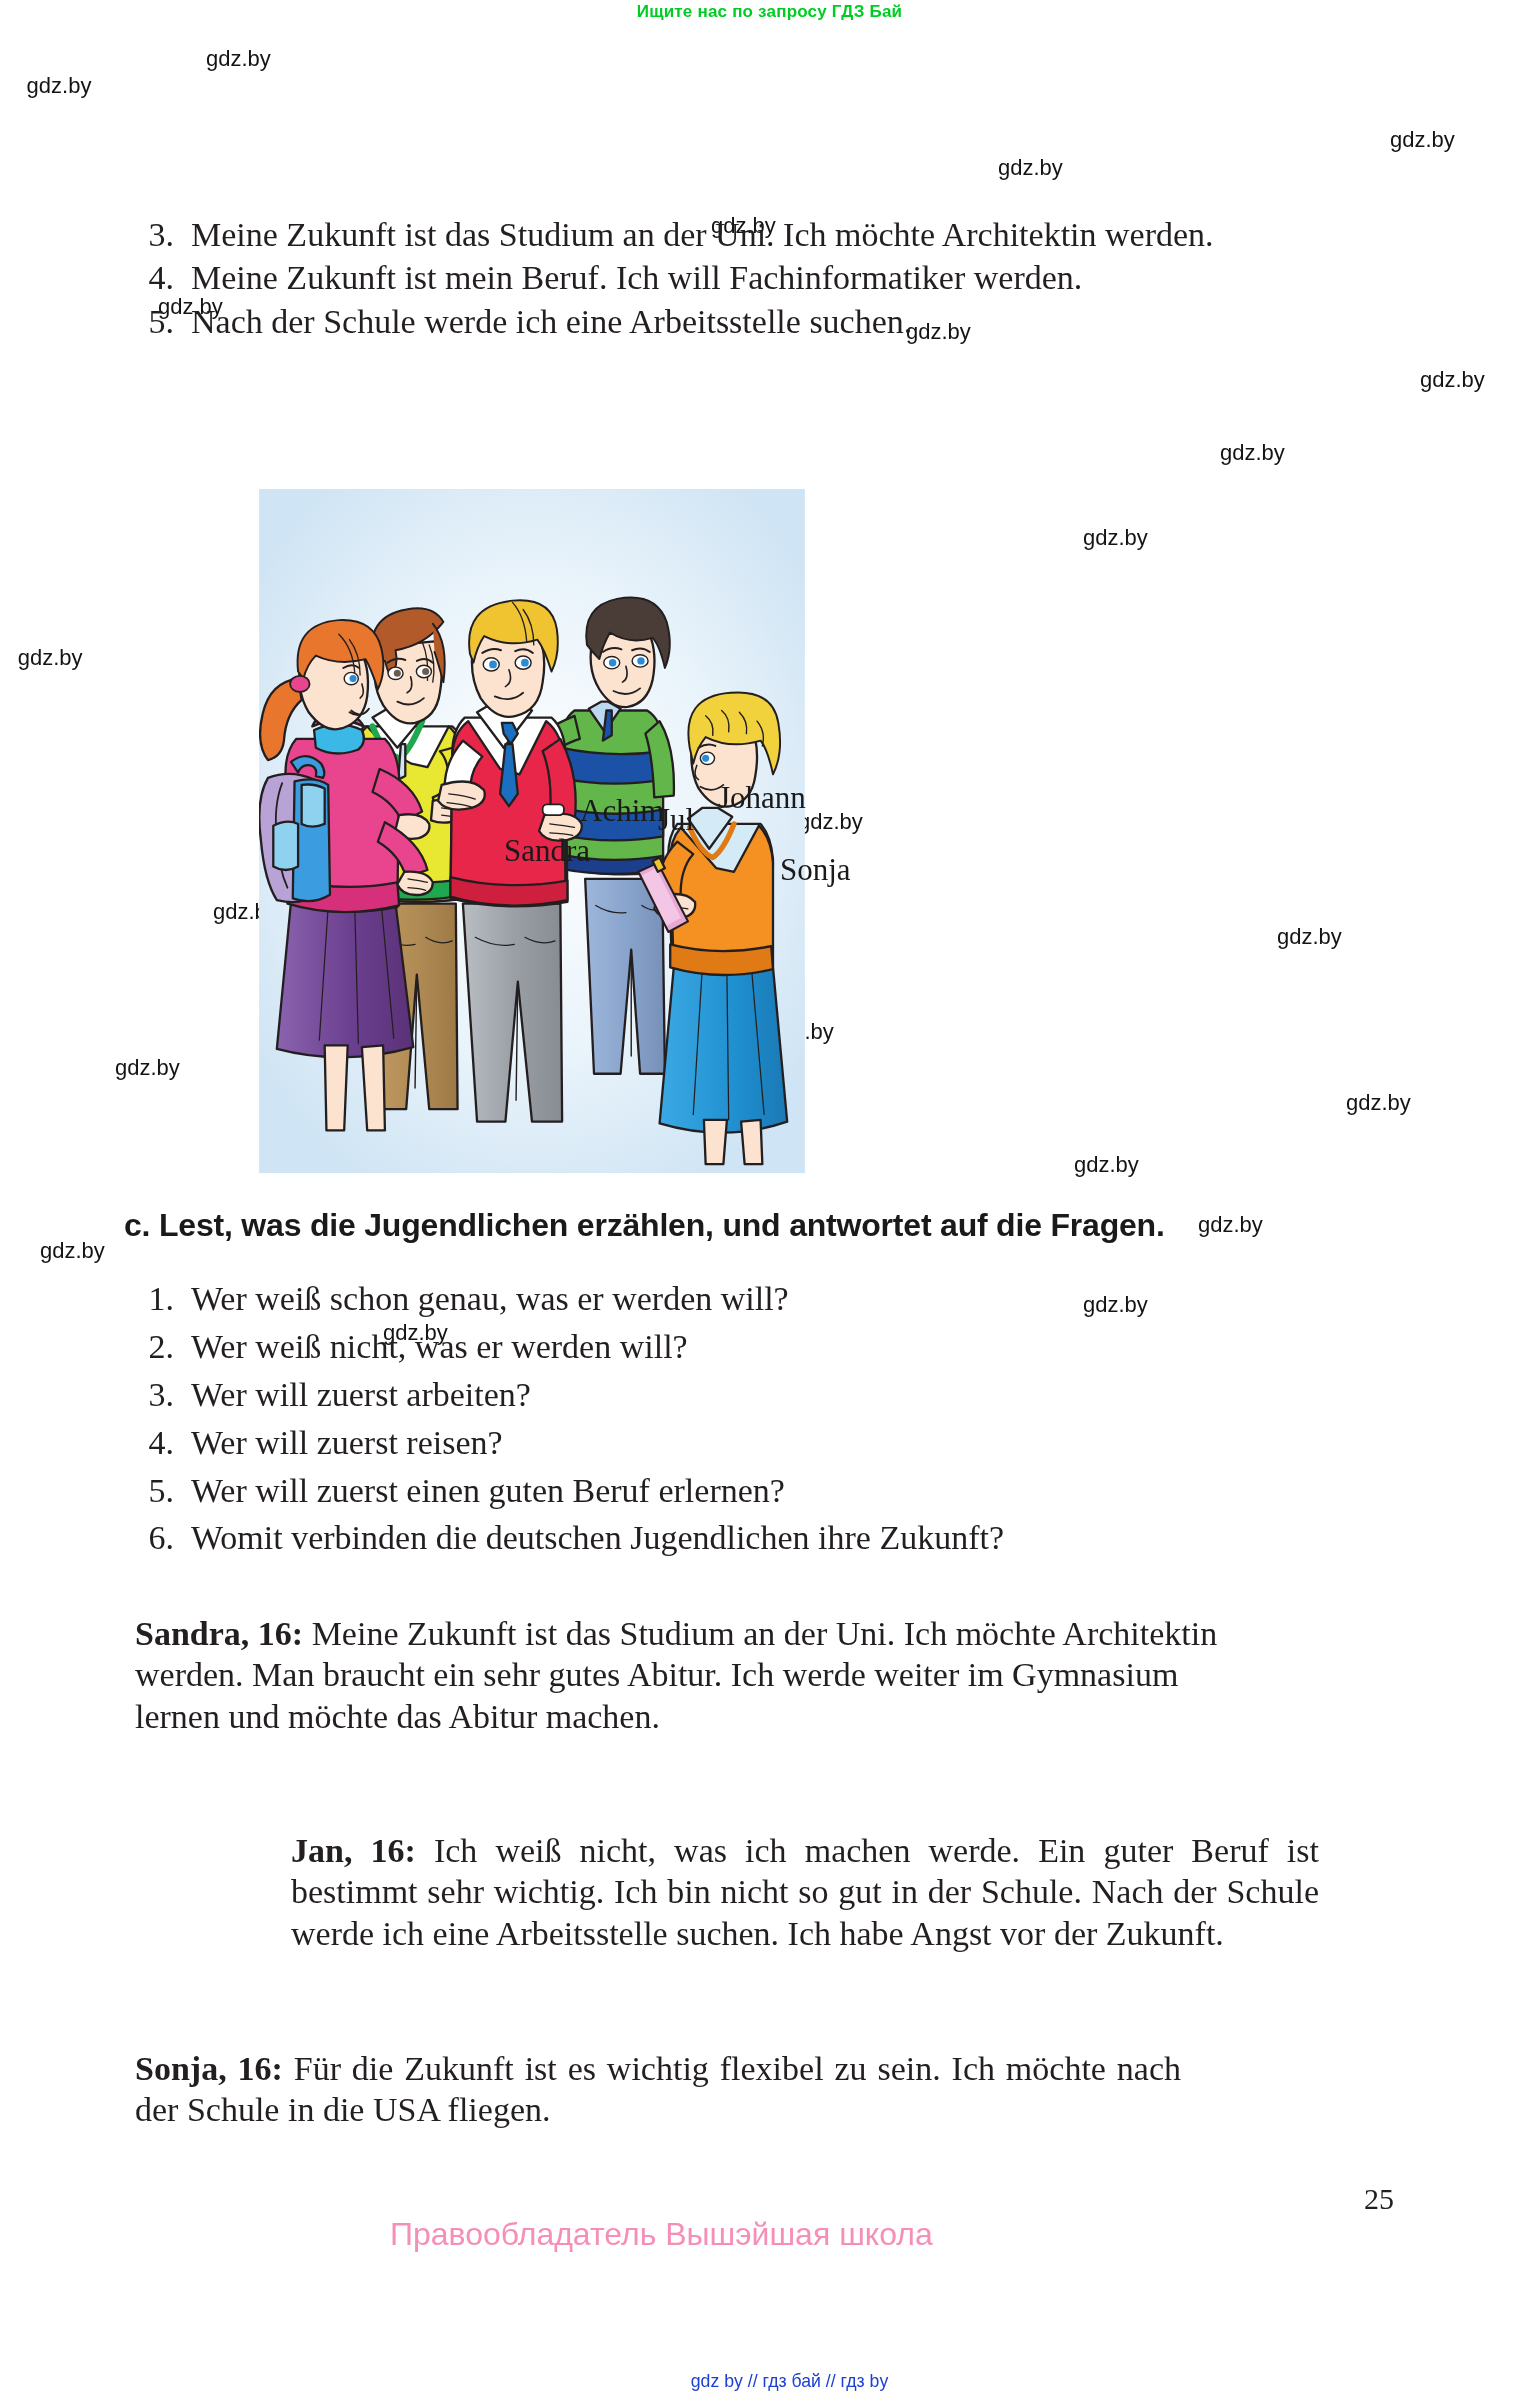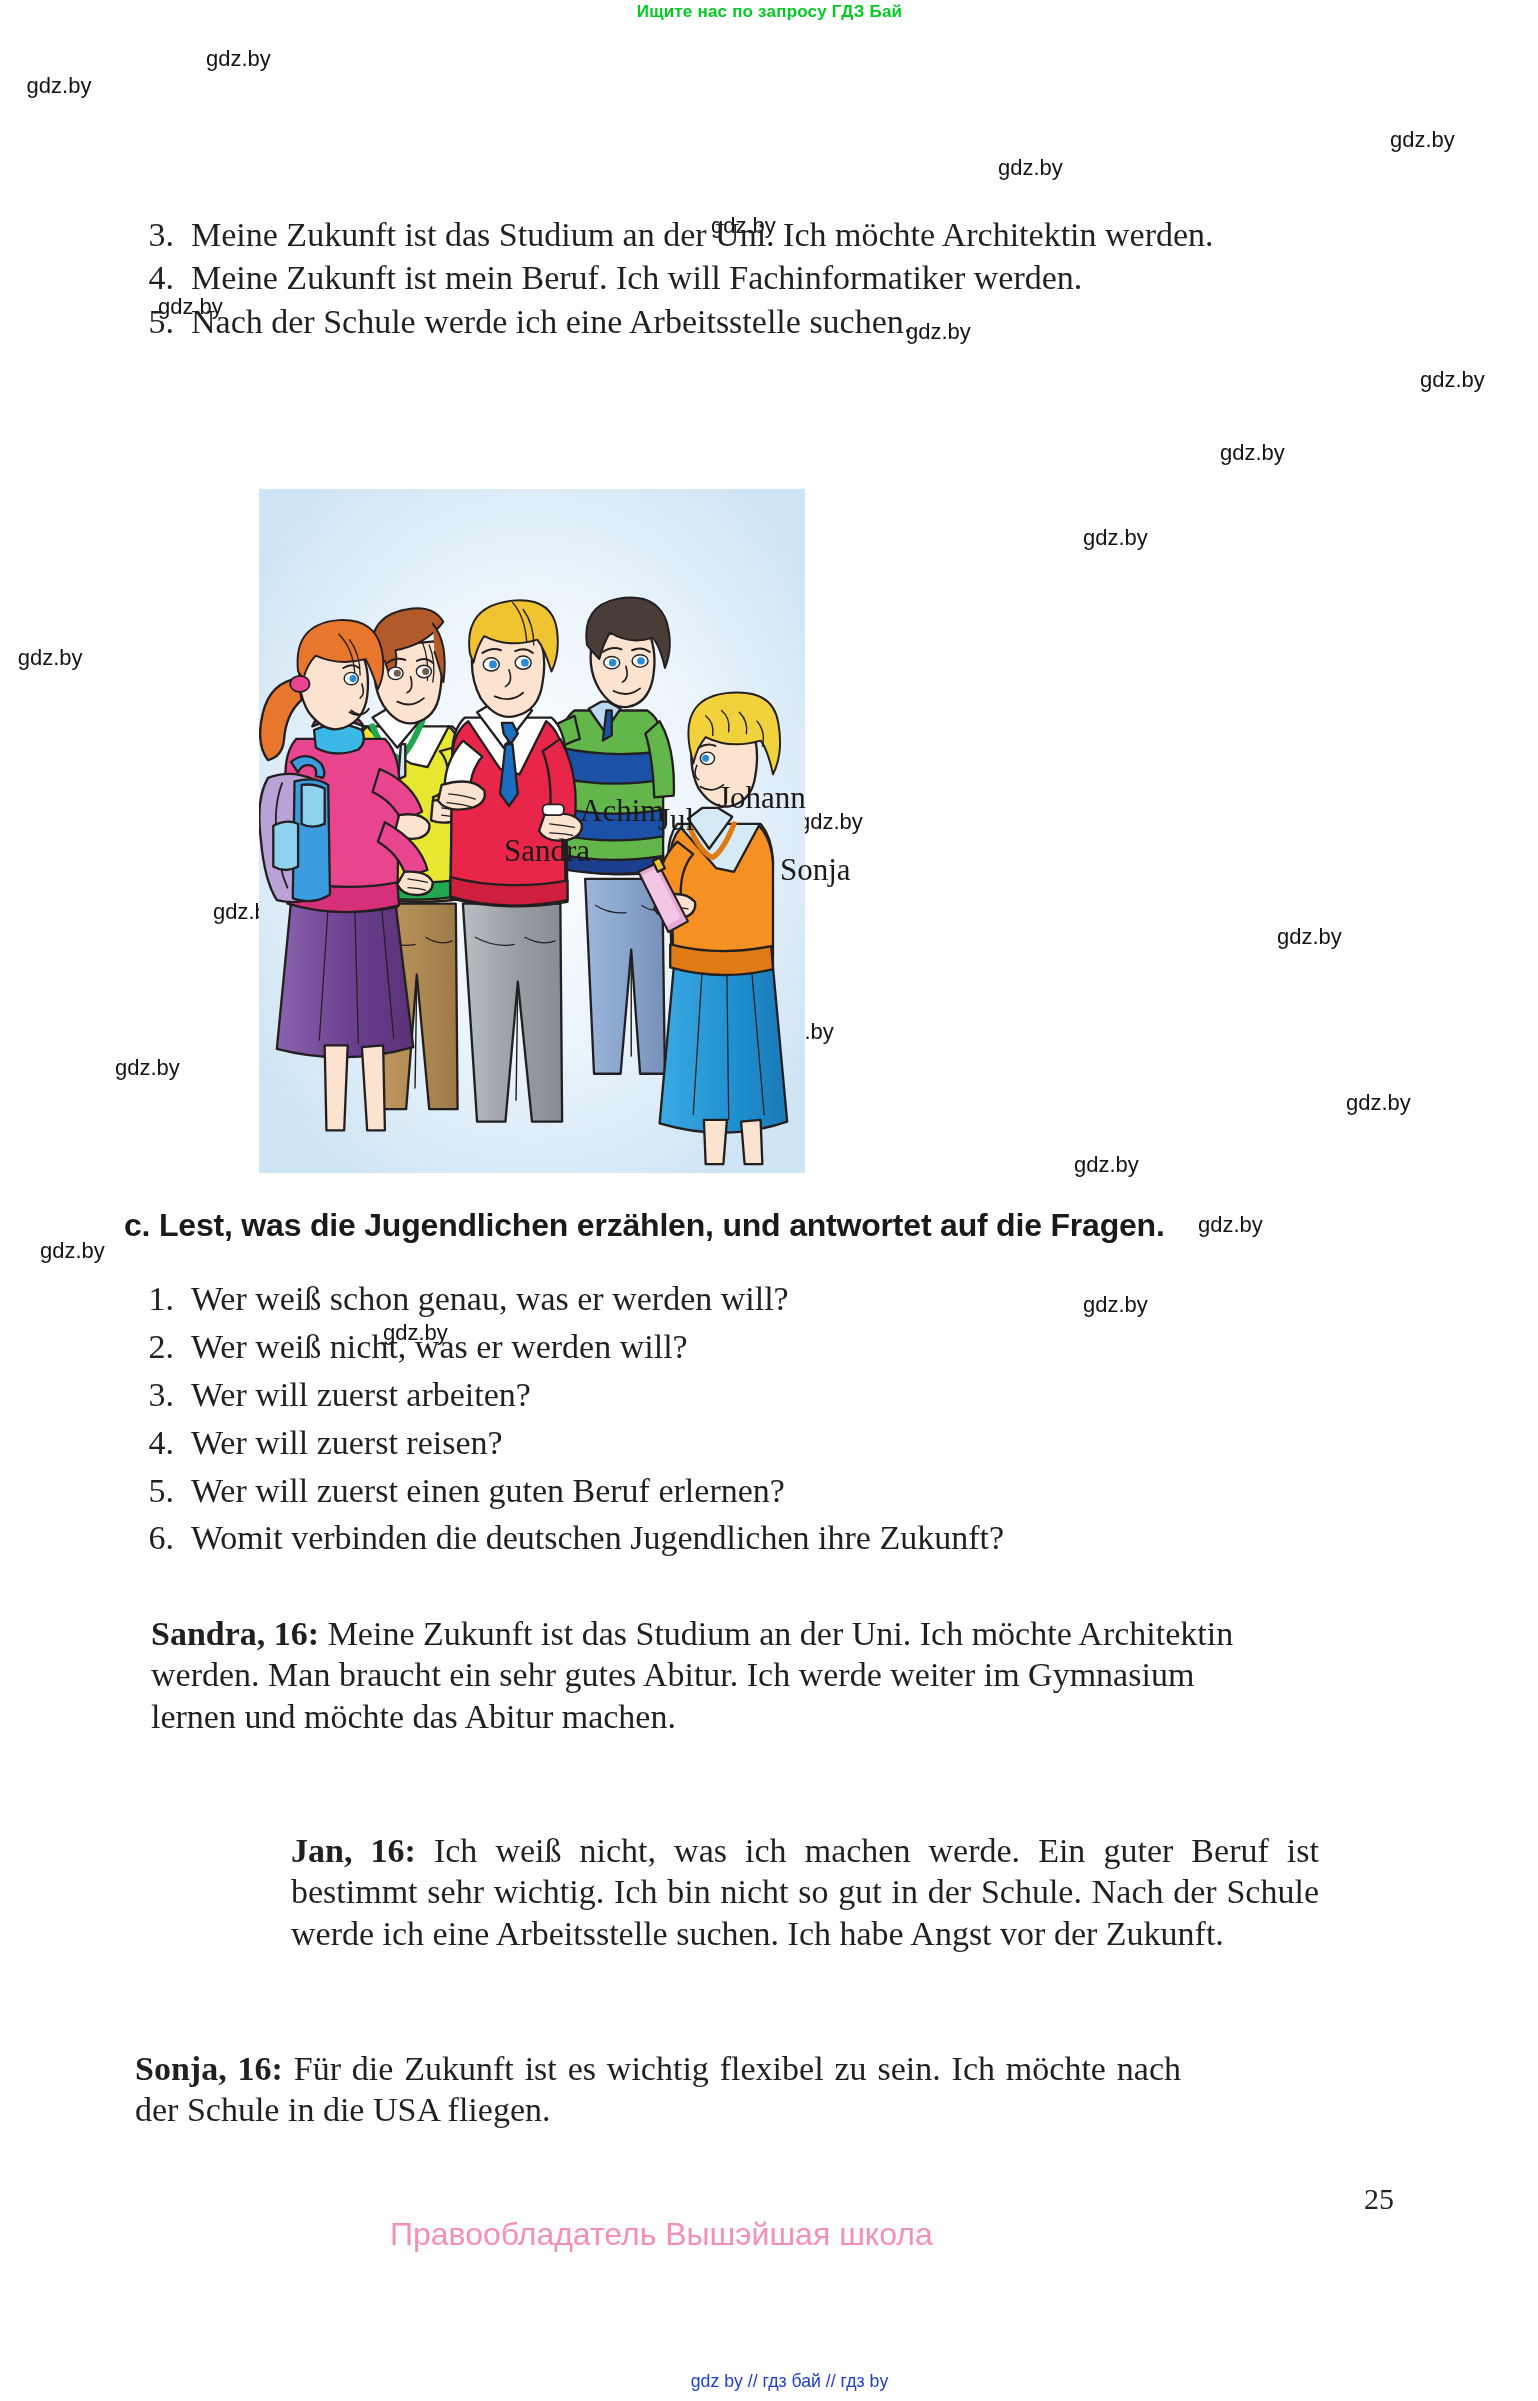--- a/index.html
+++ b/index.html
@@ -427,21 +427,21 @@
     <div class="li" style="margin-bottom:11.5px;">
       <span class="num">5.</span>
       <span class="txt">Wer will zuerst einen guten Beruf erlernen?</span>
     </div>
     <div class="li">
       <span class="num">6.</span>
       <span class="txt">Womit verbinden die deutschen Jugendlichen ihre Zukunft?</span>
     </div>
   </div>
 
-  <div class="para" style="position:absolute;left:135px;top:1613px;width:1090px;margin-left:16px;">
+  <div class="para" style="position:absolute;left:135px;top:1613px;width:1090px;">
     <b>Sandra, 16:</b><span> Meine Zukunft ist das Studium an der Uni. Ich möchte Architektin werden. Man braucht ein sehr gutes Abitur. Ich werde weiter im Gymnasium lernen und möchte das Abitur machen.</span>
   </div>
 
   <div class="para j" style="position:absolute;left:291px;top:1830px;width:1028px;">
     <b>Jan, 16:</b><span> Ich weiß nicht, was ich machen werde. Ein guter Beruf ist bestimmt sehr wichtig. Ich bin nicht so gut in der Schule. Nach der Schule werde ich eine Arbeitsstelle suchen. Ich habe Angst vor der Zukunft.</span>
   </div>
 
   <div class="para j" style="position:absolute;left:135px;top:2048px;width:1046px;">
     <b>Sonja, 16:</b><span> Für die Zukunft ist es wichtig flexibel zu sein. Ich möchte nach der Schule in die USA fliegen.</span>
   </div>

